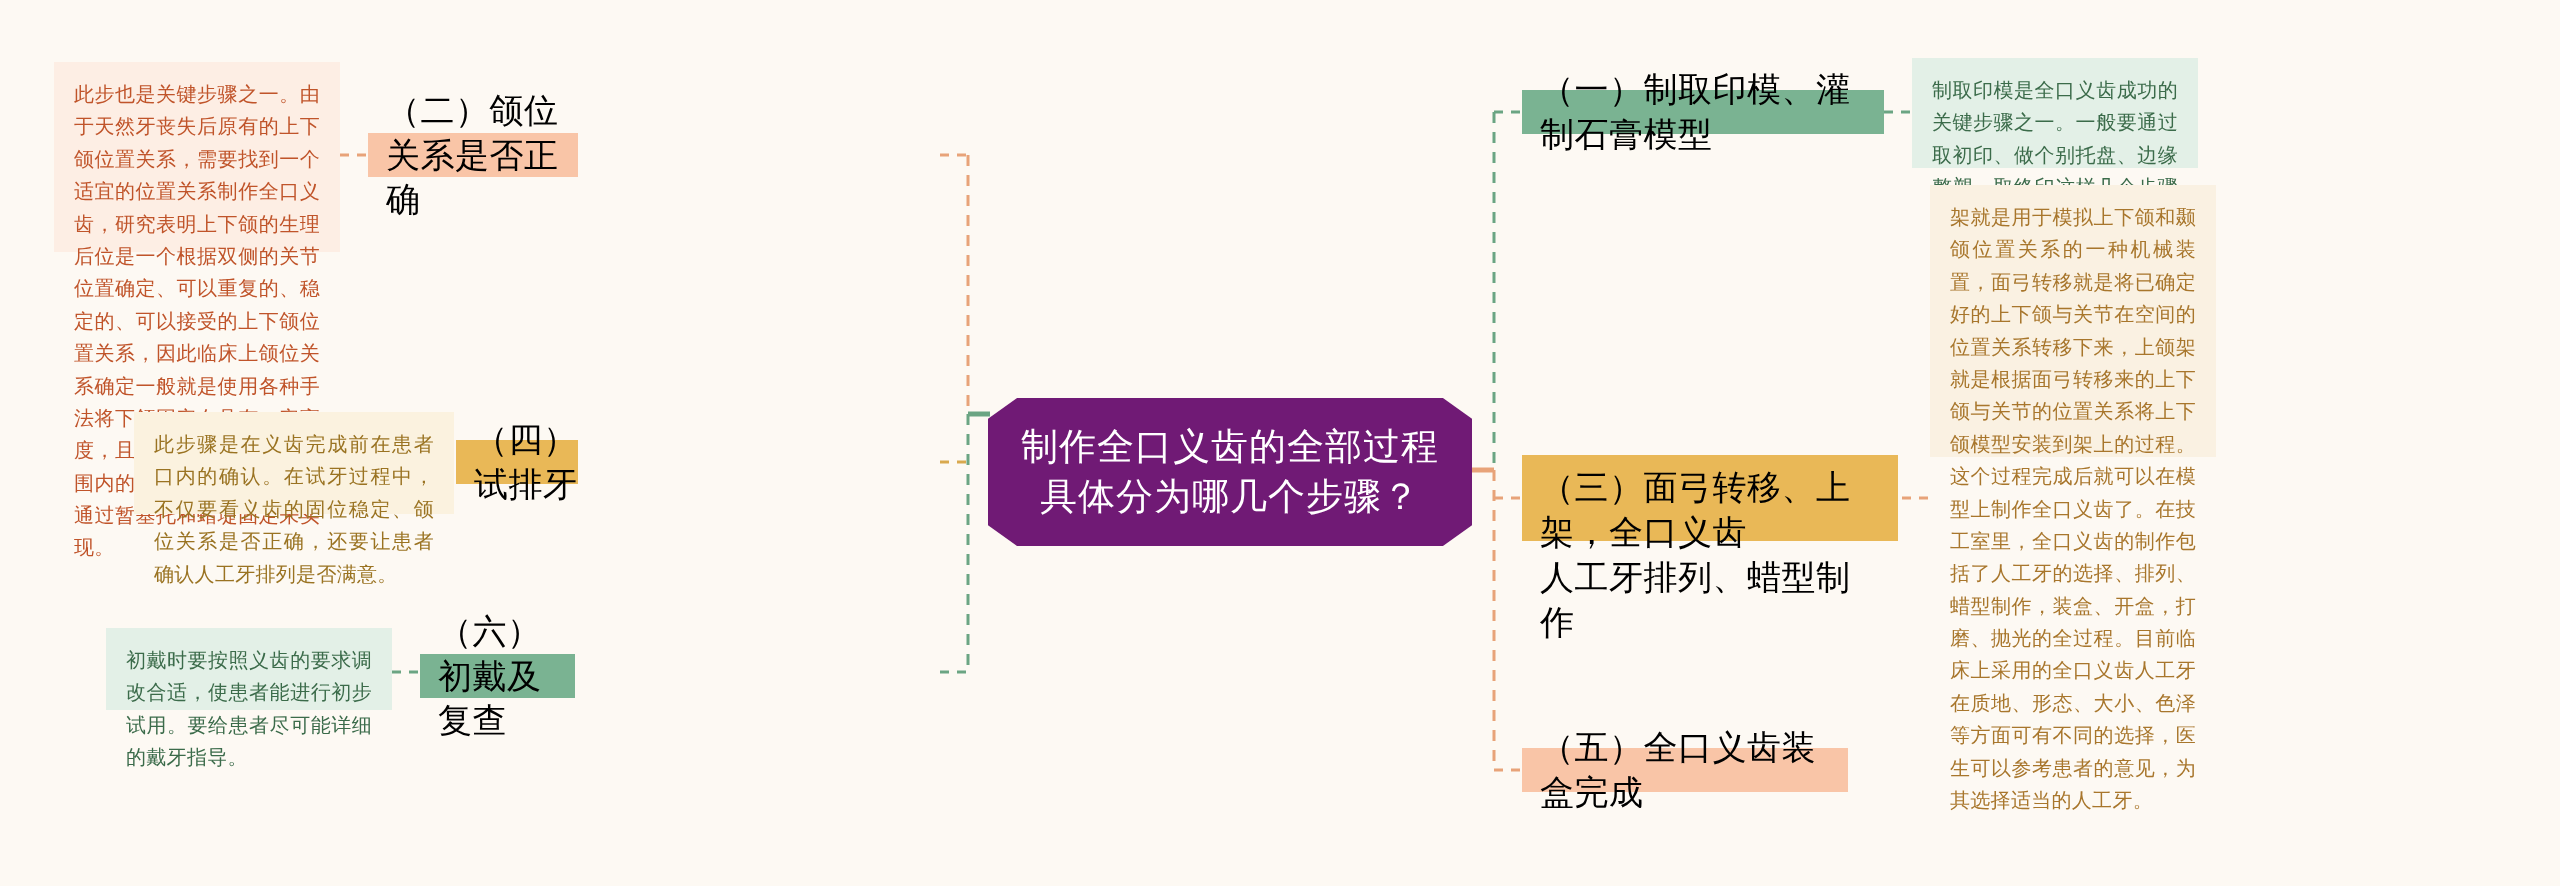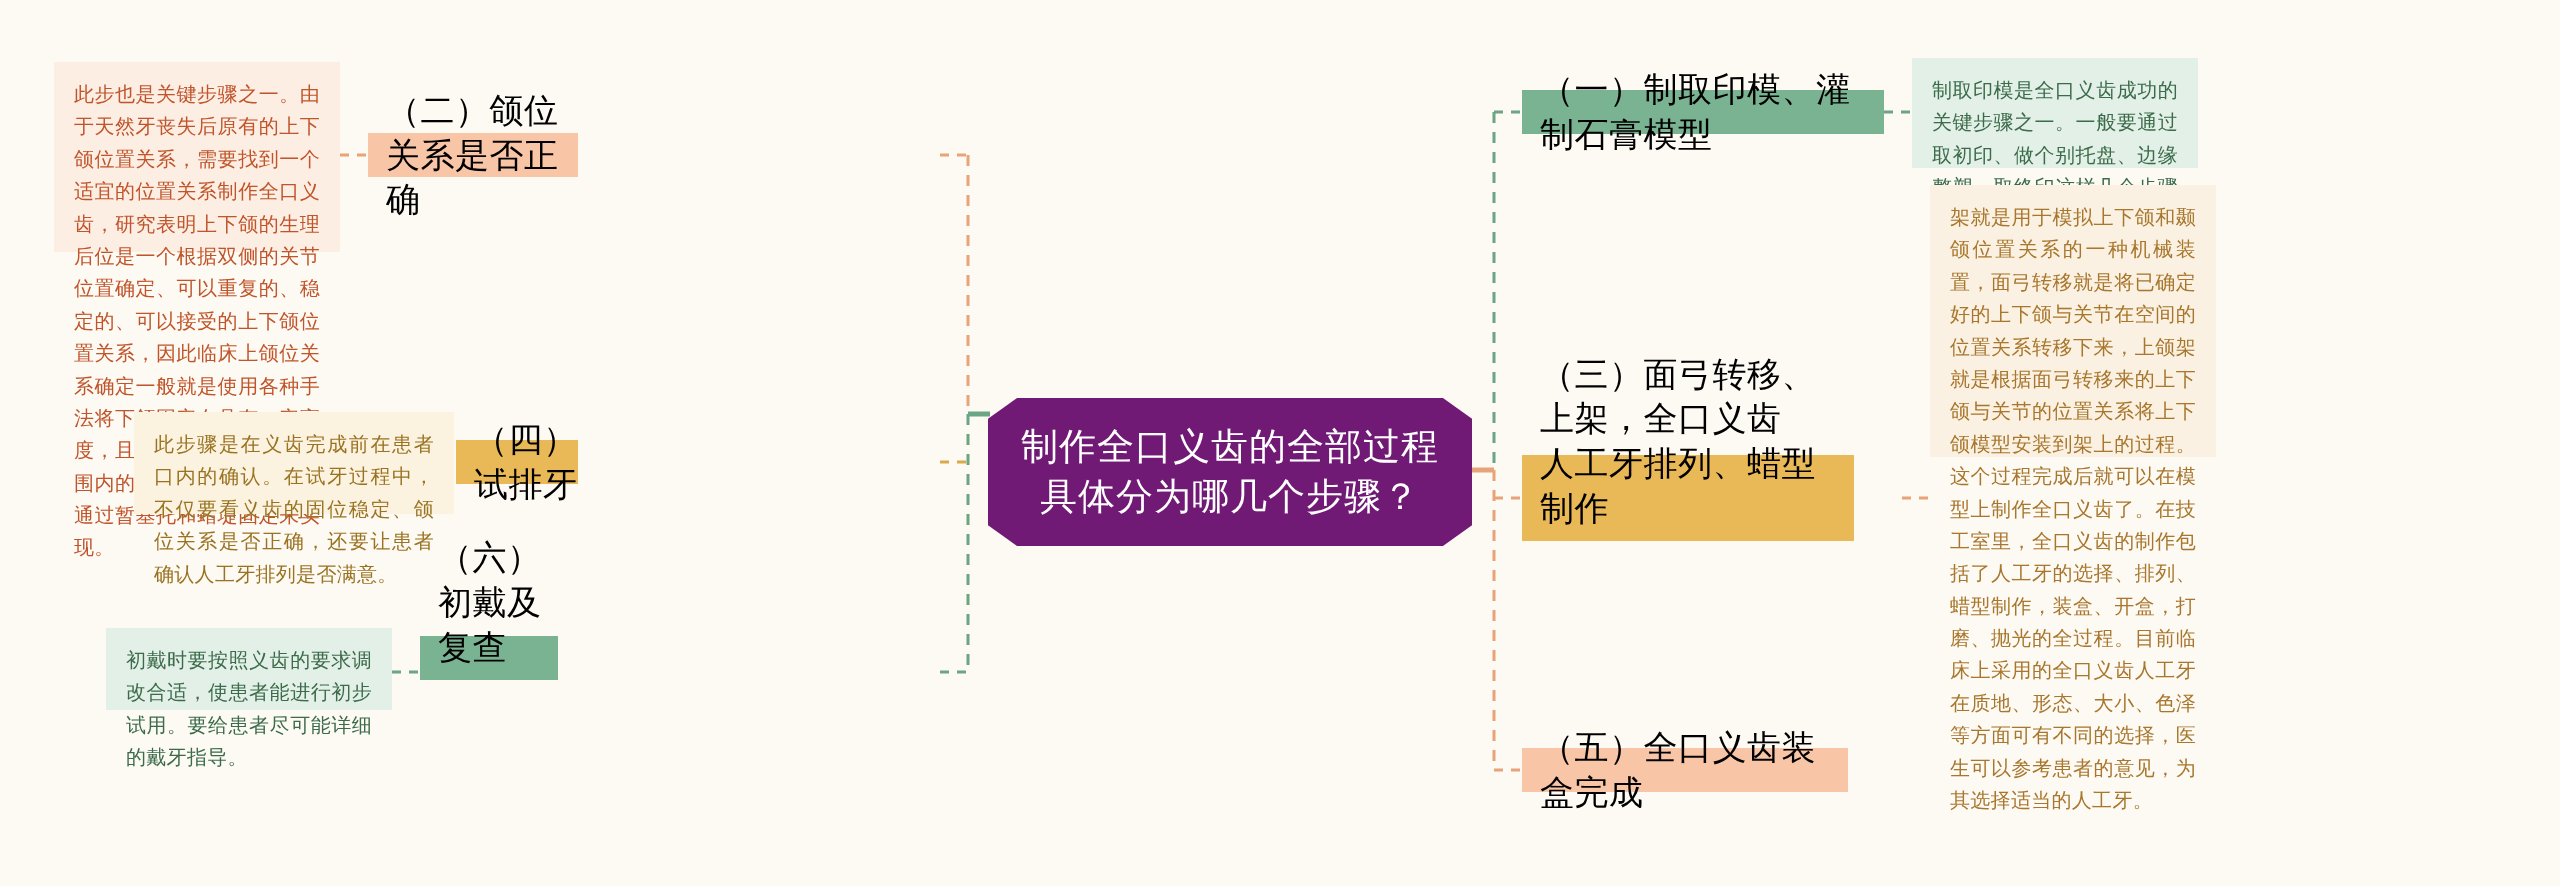--- a/index.html
+++ b/index.html
@@ -140,31 +140,31 @@
   </div>
 
   <div class="desc desc-gold just" style="left:134px; top:412px; width:320px; height:102px;">此步骤是在义齿完成前在患者口内的确认。在试牙过程中，不仅要看义齿的固位稳定、颌位关系是否正确，还要让患者确认人工牙排列是否满意。</div>
 
   <div class="node node-gold align-left" style="left:456px; top:440px; width:122px; height:44px;">
     <span>（四）试排牙</span>
   </div>
 
   <div class="desc desc-mint just" style="left:106px; top:628px; width:286px; height:82px;">初戴时要按照义齿的要求调改合适，使患者能进行初步试用。要给患者尽可能详细的戴牙指导。</div>
 
-  <div class="node node-green align-left" style="left:420px; top:636px; width:138px; height:44px;align-items:flex-end;">
+  <div class="node node-green align-left" style="left:420px; top:654px; width:155px; height:44px;">
     <span>（六）初戴及复查</span>
   </div>
 
   <div class="node node-green align-left" style="left:1522px; top:90px; width:362px; height:44px;">
     <span>（一）制取印模、灌制石膏模型</span>
   </div>
 
   <div class="desc desc-mint just" style="left:1912px; top:58px; width:286px; height:110px;">制取印模是全口义齿成功的关键步骤之一。一般要通过取初印、做个别托盘、边缘整塑、取终印这样几个步骤完成。制取印模后再灌制成石膏模型，该模型与患者功能状态下口内结构相同，用于全口义齿在技工室的制作。</div>
 
-  <div class="node node-gold align-left" style="left:1522px; top:455px; width:332px; height:86px; flex-direction:column; align-items:flex-start; justify-content:flex-end;">
+  <div class="node node-gold align-left" style="left:1522px; top:455px; width:376px; height:86px; flex-direction:column; align-items:flex-start; justify-content:space-between;">
     <span>（三）面弓转移、上架，全口义齿</span>
     <span>人工牙排列、蜡型制作</span>
   </div>
 
   <div class="desc desc-cream just" style="left:1930px; top:185px; width:286px; height:272px;">架就是用于模拟上下颌和颞颌位置关系的一种机械装置，面弓转移就是将已确定好的上下颌与关节在空间的位置关系转移下来，上颌架就是根据面弓转移来的上下颌与关节的位置关系将上下颌模型安装到架上的过程。这个过程完成后就可以在模型上制作全口义齿了。在技工室里，全口义齿的制作包括了人工牙的选择、排列、蜡型制作，装盒、开盒，打磨、抛光的全过程。目前临床上采用的全口义齿人工牙在质地、形态、大小、色泽等方面可有不同的选择，医生可以参考患者的意见，为其选择适当的人工牙。</div>
 
   <div class="node node-peach align-left" style="left:1522px; top:748px; width:326px; height:44px;">
     <span>（五）全口义齿装盒完成</span>
   </div>
 

